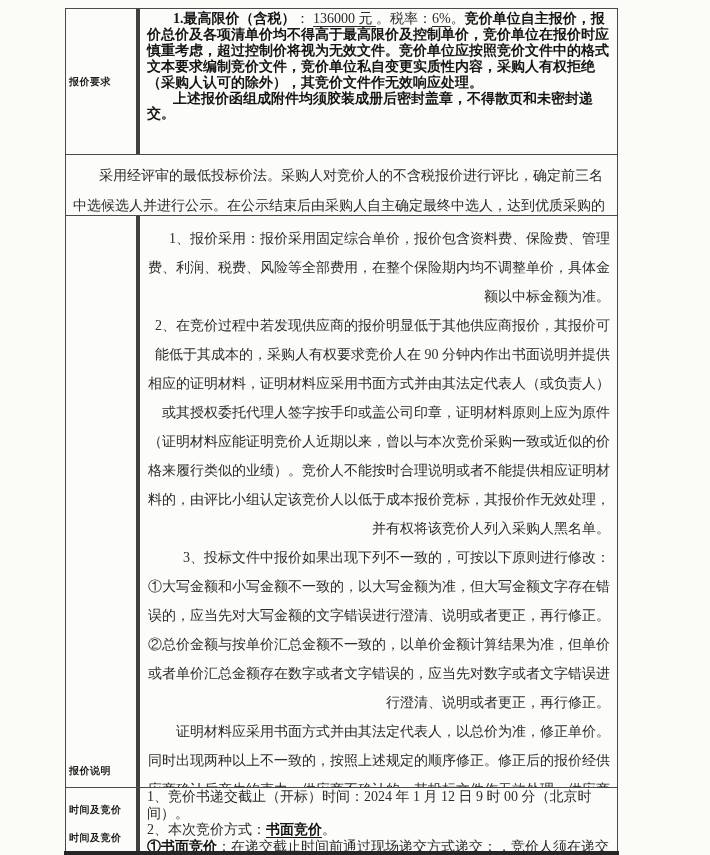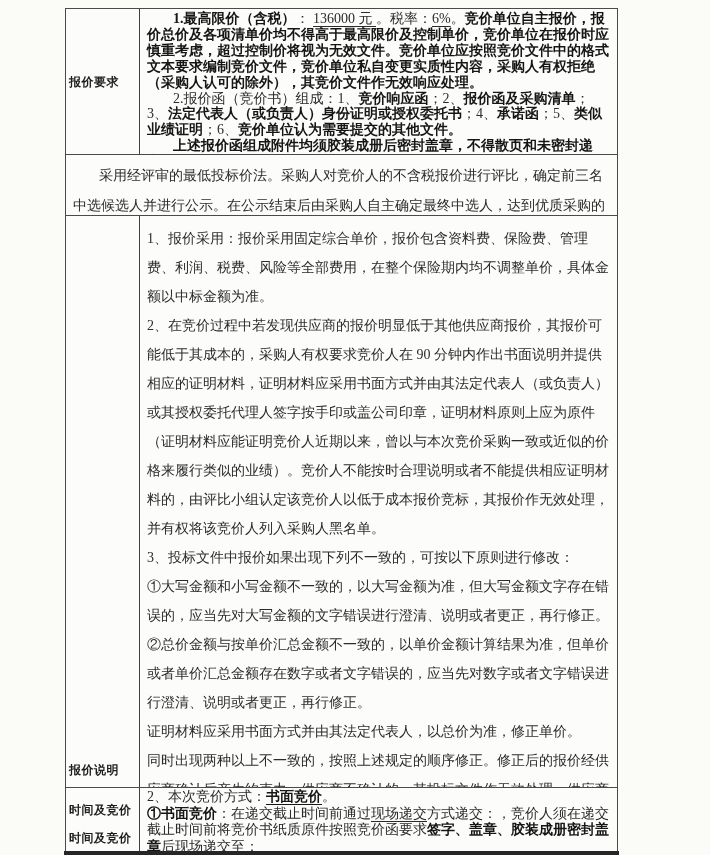--- a/index.html
+++ b/index.html
@@ -18,55 +18,54 @@
     display:flex;flex-direction:column;background:#fcfcfa;
   }
   .row{display:flex;box-sizing:border-box;flex:0 0 auto;}
   .row + .row{border-top:1px solid #4a4a4a;}
   .row1{height:145px;}
   .row2{height:61px;}
   .row3{height:572px;}
   .row4{flex:1 1 auto;}
   .cell{box-sizing:border-box;overflow:hidden;}
   .label{
-    width:74px;flex:0 0 74px;border-right:1px solid #404040;
+    width:74px;flex:0 0 74px;border-right:4px solid #404040;
     display:flex;flex-direction:column;justify-content:center;
-    padding:2px 3px;font-weight:700;font-size:12px;color:#1d1d1d;
+    padding:2px 3px;font-weight:700;font-size:10px;color:#1d1d1d;
   }
   .lab-line{white-space:nowrap;line-height:28px;}
   .row3 .label{justify-content:flex-end;padding-top:8px;}
   .row3 .label .lab-line{line-height:29px;}
   .row4 .label{justify-content:flex-start;padding-top:8px;}
   .lab-line{letter-spacing:0.5px;}
   .content{flex:1 1 auto;font-size:14px;color:#2b2b2b;}
   .content p{margin:0;padding:0;}
   .para.indent{text-indent:26px;}
   .row1 .content{padding:2px 7px;line-height:15.9px;}
   .row2 .content{padding:6px 7px;line-height:30px;}
-  .row3 .content{padding:8px 7px 0 7px;line-height:29px;}
+  .row3 .content{padding:8px 7px 0 7px;line-height:29px;text-align:right;}
   .row4 .content{padding:1px 7px;line-height:16.6px;}
   .b{font-weight:700;color:#161616;}
   .u{text-decoration:underline;text-underline-offset:3px;}
   .scan-edge{
     position:absolute;left:64px;top:851px;width:555px;height:4px;
     background:#262626;
   }
 </style>
 </head>
 <body>
 
 <div class="page">
   <div class="doc-table">
       <div class="row row1">
         <div class="cell label">
           <div class="lab-line">报价要求</div>
         </div>
         <div class="cell content">
           <p class="para indent"><span class="b">1.最高限价（含税）</span><span>： </span><span class="u"> 136000 元 </span><span> 。税率：</span><span class="u">6%</span><span>。</span><span class="b">竞价单位自主报价，报价总价及各项清单价均不得高于最高限价及控制单价，竞价单位在报价时应慎重考虑，超过控制价将视为无效文件。竞价单位应按照竞价文件中的格式文本要求编制竞价文件，竞价单位私自变更实质性内容，采购人有权拒绝（采购人认可的除外），其竞价文件作无效响应处理。</span></p>
-          <p class="para indent"><span>2.报价函（竞价书）组成：1、</span><span class="b">竞价响应函</span><span>；2、</span><span class="b">报价函及采购清单</span><span>；3、</span><span class="b">法定代表人（或负责人）身份证明或授权委托书</span><span>；4、</span><span class="b">承诺函</span><span>；5、</span><span class="b">类似业绩证明</span><span>；6、</span><span class="b">竞价单位认为需要提交的其他文件。</span></p>
           <p class="para indent"><span class="b">上述报价函组成附件均须胶装成册后密封盖章，不得散页和未密封递交。</span></p>
         </div>
       </div>
       <div class="row row2">
         <div class="cell content">
           <p class="para indent"><span>采用经评审的最低投标价法。采购人对竞价人的不含税报价进行评比，确定前三名中选候选人并进行公示。在公示结束后由采购人自主确定最终中选人，达到优质采购的目的。</span></p>
         </div>
       </div>
       <div class="row row3">
         <div class="cell label">
@@ -81,19 +80,20 @@
           <p class="para"><span>证明材料应采用书面方式并由其法定代表人，以总价为准，修正单价。</span></p>
           <p class="para"><span>同时出现两种以上不一致的，按照上述规定的顺序修正。修正后的报价经供应商确认后产生约束力，供应商不确认的，其投标文件作无效处理。供应商确认采取书面且加盖单位公章或者供应商授权代表签字的方式。</span></p>
         </div>
       </div>
       <div class="row row4">
         <div class="cell label">
           <div class="lab-line">时间及竞价</div>
           <div class="lab-line">时间及竞价</div>
         </div>
         <div class="cell content">
+          <p class="para"><span>1、竞价书递交截止（开标）时间：2024 年 1 月 12 日 9 时 00 分（北京时间）。</span></p>
           <p class="para"><span>2、本次竞价方式：</span><span class="b u">书面竞价</span><span>。</span></p>
           <p class="para"><span class="b">①书面竞价</span><span>：在递交截止时间前通过</span><span class="u">现场递交</span><span>方式递交：，竞价人须在递交截止时间前将竞价书纸质原件按照竞价函要求</span><span class="b">签字、盖章、胶装成册密封盖章</span><span>后现场递交至：</span></p>
         </div>
       </div>
     </div>
   <div class="scan-edge"></div>
 </div>
 
 </body></html>

